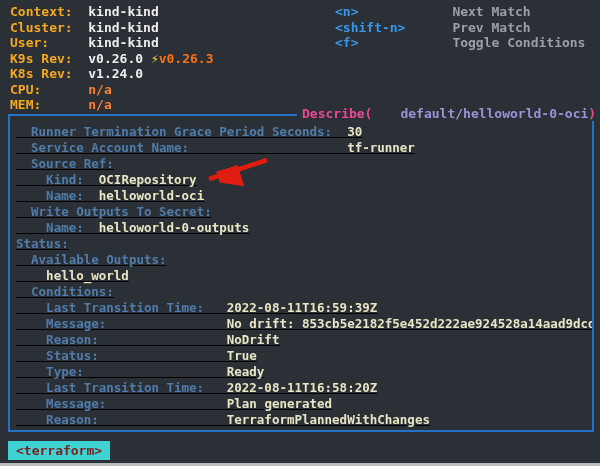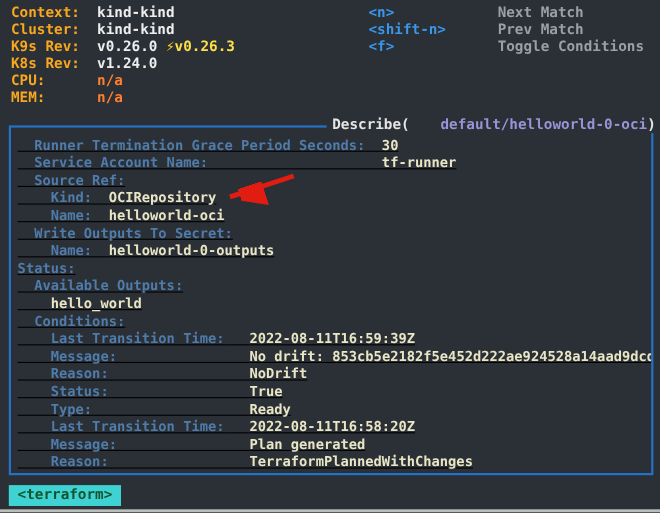--- a/index.html
+++ b/index.html
@@ -13,67 +13,68 @@
   }
 
   
   .header { display:flex; align-items:flex-start; padding:4px 0 0 10px; }
   .hinfo  { width:325px; font-size:13px; line-height:15.5px; }
   .hrow   { white-space:pre; }
   .hlabel { color:#f8a81e; display:inline-block; width:10ch; }
   .hvalue { color:#eeeeee; }
   .hvalue.na { color:#ff7f30;margin-top:21px; }
   .bolt    { color:#ffd324; }
-  .upgrade { color:#fde047; }
+  .upgrade { color:#f97316; }
 
   .hkeys { font-size:13px; line-height:15.5px; }
   .hkey  { color:#3a96e8; display:inline-block; width:15ch; }
   .hdesc { color:#9aa0a6; }
 
   
   .panel {
     position:absolute; left:8px; top:114px;
     width:586px; height:318px;
     border:2px solid #2472c8;
     box-sizing:border-box;
   }
   .panel-title {
     position:absolute; top:-10px; left:287px;
     background:#2b3036; padding:0 5px;
     font-size:13px; white-space:pre;
   }
-  .tprefix, .tsuffix { color:#e5e5e5; }
+  .tprefix, .tsuffix { color:#ec4899; }
   .tres { color:#9a93d8;margin-left:28px; }
 
   .pbody {
     padding:8px 6px; height:100%; box-sizing:border-box;
     font-size:12.5px; line-height:16px;
     white-space:pre; overflow:hidden;text-decoration:underline;
   }
   .dlabel { color:#4f7cab; }
   .dvalue { color:#e9e6c5; }
 
   
   .arrow-svg { position:absolute; left:0; top:0; width:600px; height:466px; pointer-events:none; }
 
   
   .tabs { position:absolute; left:8px; top:441px; display:flex; gap:9px; font-size:13px; }
-  .tab  { color:#14532d; height:19px; line-height:19px; padding:0 8px; white-space:pre; }
+  .tab  { color:#7f1d1d; height:19px; line-height:19px; padding:0 8px; white-space:pre; }
   .tab-terraform { background:#3fd2d2; }
   .tab-describe  { background:#f0a21e;margin-top:32px; }
 
   .bottom-strip { position:absolute; left:0; bottom:0; width:600px; height:3px; background:#b9beba; }
 </style>
 </head>
 <body>
 
 <div class="header">
   <div class="hinfo" id="hinfo">
       <div class="hrow"><span class="hlabel">Context:</span><span class="hvalue">kind-kind</span></div>
       <div class="hrow"><span class="hlabel">Cluster:</span><span class="hvalue">kind-kind</span></div>
+      <div class="hrow"><span class="hlabel">User:</span><span class="hvalue">kind-kind</span></div>
       <div class="hrow"><span class="hlabel">K9s Rev:</span><span class="hvalue">v0.26.0</span><span class="bolt"> ⚡</span><span class="upgrade">v0.26.3</span></div>
       <div class="hrow"><span class="hlabel">K8s Rev:</span><span class="hvalue">v1.24.0</span></div>
       <div class="hrow"><span class="hlabel">CPU:</span><span class="hvalue na">n/a</span></div>
       <div class="hrow"><span class="hlabel">MEM:</span><span class="hvalue na">n/a</span></div>
     </div>
   <div class="hkeys" id="hkeys">
       <div class="hrow"><span class="hkey">&lt;n&gt;</span><span class="hdesc">Next Match</span></div>
       <div class="hrow"><span class="hkey">&lt;shift-n&gt;</span><span class="hdesc">Prev Match</span></div>
       <div class="hrow"><span class="hkey">&lt;f&gt;</span><span class="hdesc">Toggle Conditions</span></div>
     </div>

